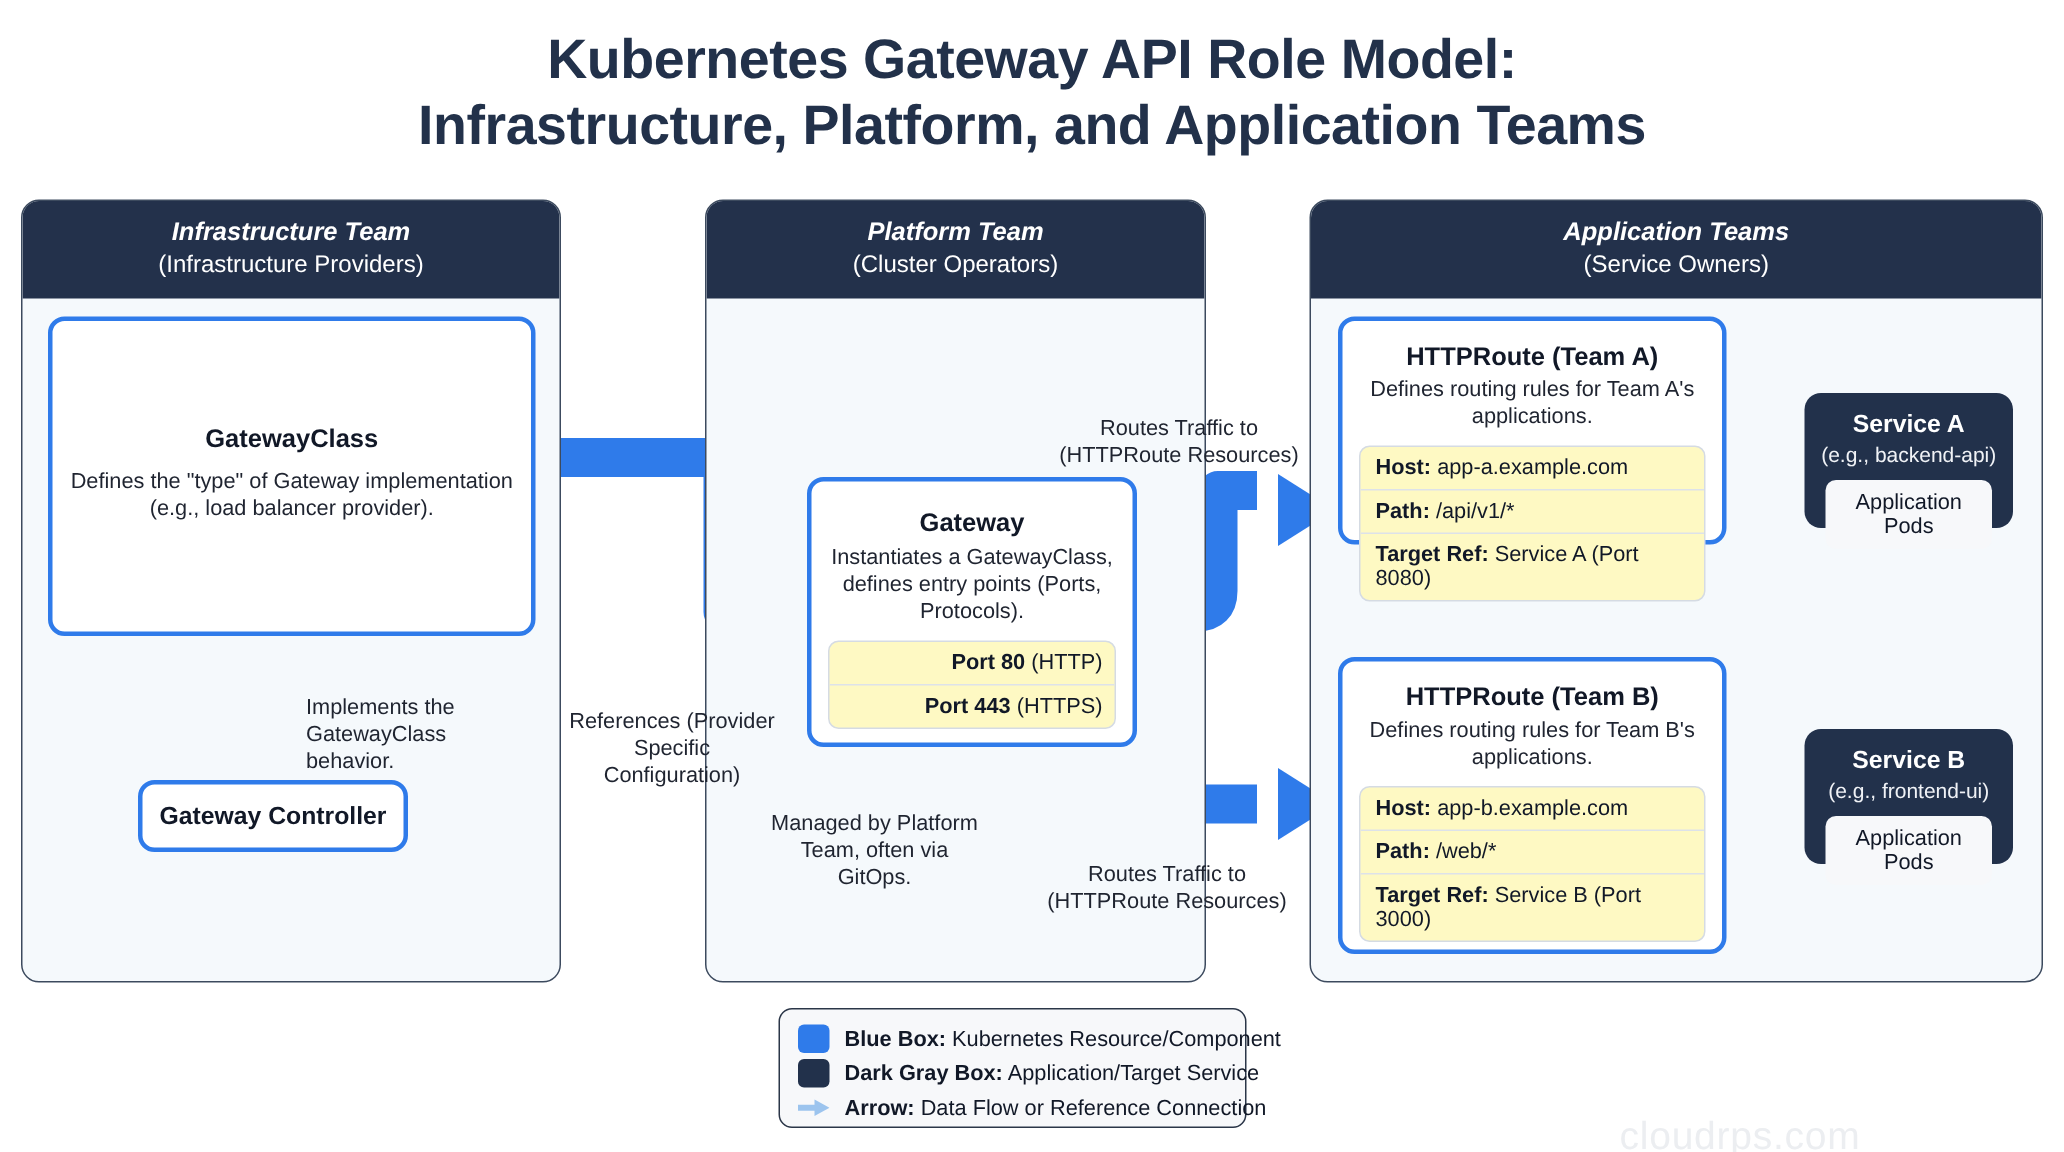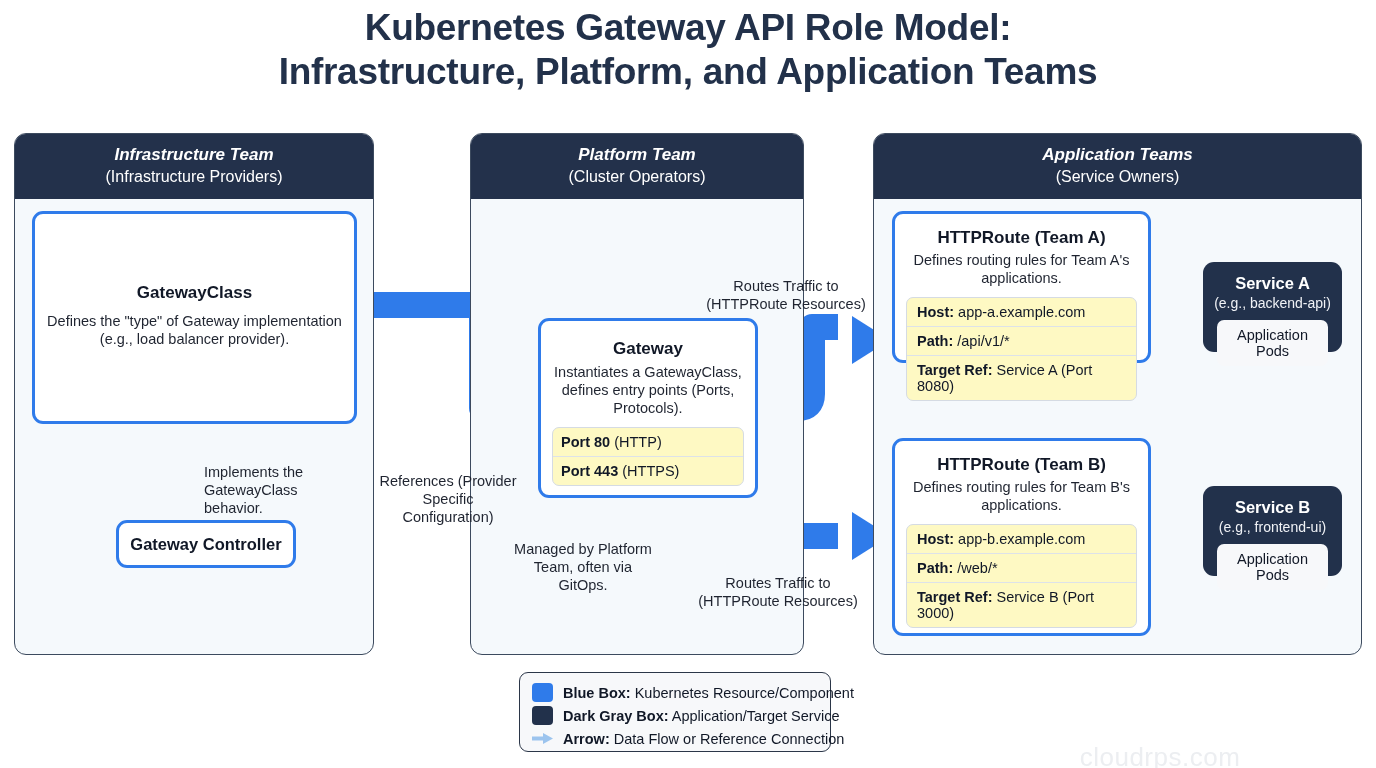--- a/index.html
+++ b/index.html
@@ -8,21 +8,21 @@
     background:#ffffff;
     font-family:"Liberation Sans","DejaVu Sans",sans-serif;
     color:#111827;
     overflow:hidden;
     position:relative;
   }
   .canvas{position:relative;width:1376px;height:768px;}
 
   
   .title{
-    position:absolute;left:0;top:6px;width:1376px;
+    position:absolute;left:0;top:18px;width:1376px;
     text-align:center;
     font-size:37px;line-height:44px;font-weight:bold;
     color:#22314a;letter-spacing:-0.3px;
   }
   .title .l2{display:block;}
 
   
   .panel{
     position:absolute;
     background:#f5f9fc;
@@ -55,41 +55,41 @@
     text-align:center;
   }
   .bx-title{font-size:17px;font-weight:bold;color:#111827;}
   .bx-desc{font-size:14.5px;line-height:18px;color:#1f2430;}
 
   #box-gatewayclass{left:32px;top:211px;width:325px;height:213px;}
   #box-gatewayclass .bx-title{margin-top:69px;}
   #box-gatewayclass .bx-desc{margin-top:9px;}
 
   #box-gwcontroller{
-    left:116px;top:520px;width:180px;height:48px;
+    left:92px;top:520px;width:180px;height:48px;
     display:flex;align-items:center;justify-content:center;
   }
   #box-gwcontroller .bx-title{font-size:16.5px;}
 
   #box-gateway{left:538px;top:318px;width:220px;height:180px;}
   #box-gateway .bx-title{margin-top:18px;font-size:17px;}
   #box-gateway .bx-desc{margin-top:4px;}
 
   
   .sublist{
     margin:10px 11px 0 11px;
     border:1px solid #d5dbe3;
     border-radius:7px;
     overflow:hidden;
     background:#fef9c3;
   }
   .sublist .row{
     font-size:14.5px;
     padding:6px 8px;
-    text-align:left;
+    text-align:right;
     color:#111827;
     border-top:1px solid #dde2e9;
   }
   .sublist .row:first-child{border-top:none;}
   .sublist .row b{font-weight:bold;}
 
   
   #box-route-a{left:892px;top:211px;width:259px;height:152px;}
   #box-route-b{left:892px;top:438px;width:259px;height:198px;}
   .routebox .bx-title{margin-top:14px;font-size:17px;}

